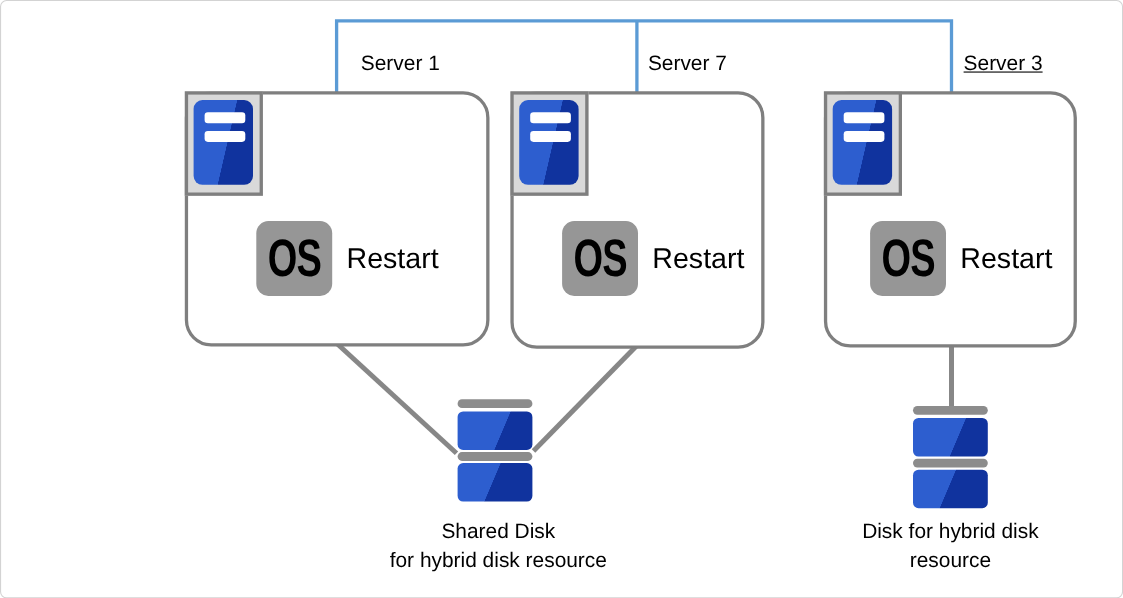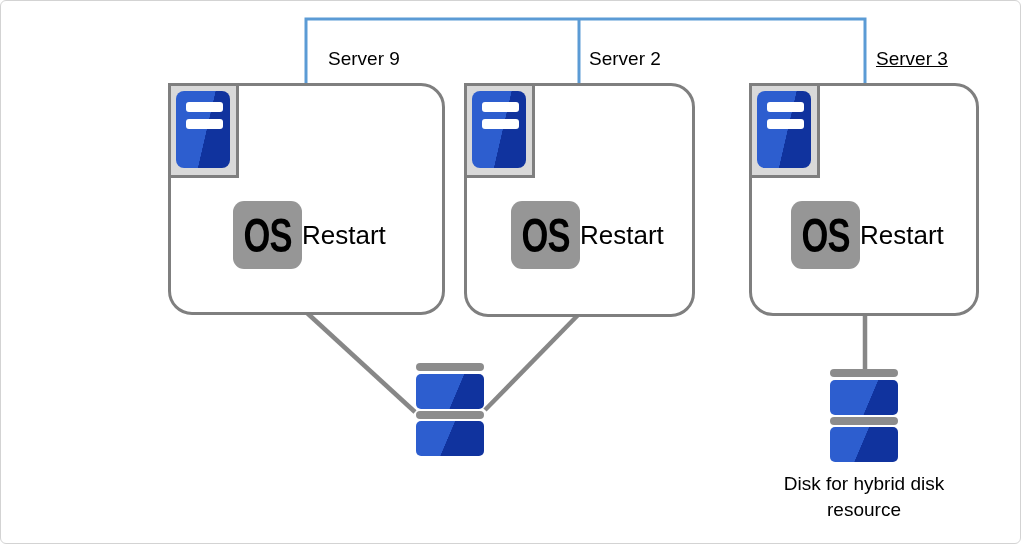--- a/index.html
+++ b/index.html
@@ -54,21 +54,21 @@
   }
   .server-icon-slot{
     position:absolute;left:10px;width:37px;height:10px;
     background:#ffffff;border-radius:3px;
   }
   .slot-1{top:11px;}
   .slot-2{top:28px;}
 
   .os-row{
     position:absolute;
-    display:flex;align-items:center;
+    display:flex;align-items:center;gap:13px;
     height:68px;z-index:2;
   }
   #os-row-1{left:232px;top:200px;}
   #os-row-2{left:510px;top:200px;}
   #os-row-3{left:790px;top:200px;}
   .os-badge{
     width:69px;height:68px;
     background:var(--os-box,#969696);
     border-radius:11px;
     display:flex;align-items:center;justify-content:center;
@@ -109,22 +109,22 @@
 
 <div class="canvas">
 
   <svg class="lines" width="1021" height="544" viewBox="0 0 1021 544">
     <path class="net-line" d="M305,84 L305,18 L864,18 L864,84 M578,18 L578,84"></path>
     <path class="conn-line" d="M305,311 L414,411"></path>
     <path class="conn-line" d="M578,313 L484,409"></path>
     <path class="conn-line" d="M864,313 L864,370"></path>
   </svg>
 
-  <div class="server-label" id="server-label-1">Server 9</div>
-  <div class="server-label" id="server-label-2">Server 2</div>
+  <div class="server-label" id="server-label-1">Server 1</div>
+  <div class="server-label" id="server-label-2">Server 7</div>
   <div class="server-label" id="server-label-3">Server 3</div>
 
   <div class="server-box" id="server-box-1">
     <div class="server-icon-frame">
       <div class="server-icon-body">
         <div class="server-icon-slot slot-1"></div>
         <div class="server-icon-slot slot-2"></div>
       </div>
     </div>
   </div>
@@ -176,20 +176,22 @@
   </div>
 
   <div class="disk" id="hybrid-disk">
     <div class="disk-bar bar-1"></div>
     <div class="disk-platter platter-1"></div>
     <div class="disk-bar bar-2"></div>
     <div class="disk-platter platter-2"></div>
   </div>
 
   <div class="disk-caption" id="shared-disk-caption">
+    <div>Shared Disk</div>
+    <div>for hybrid disk resource</div>
   </div>
 
   <div class="disk-caption" id="hybrid-disk-caption">
     <div>Disk for hybrid disk</div>
     <div>resource</div>
   </div>
 
 </div>
 
 </body></html>

